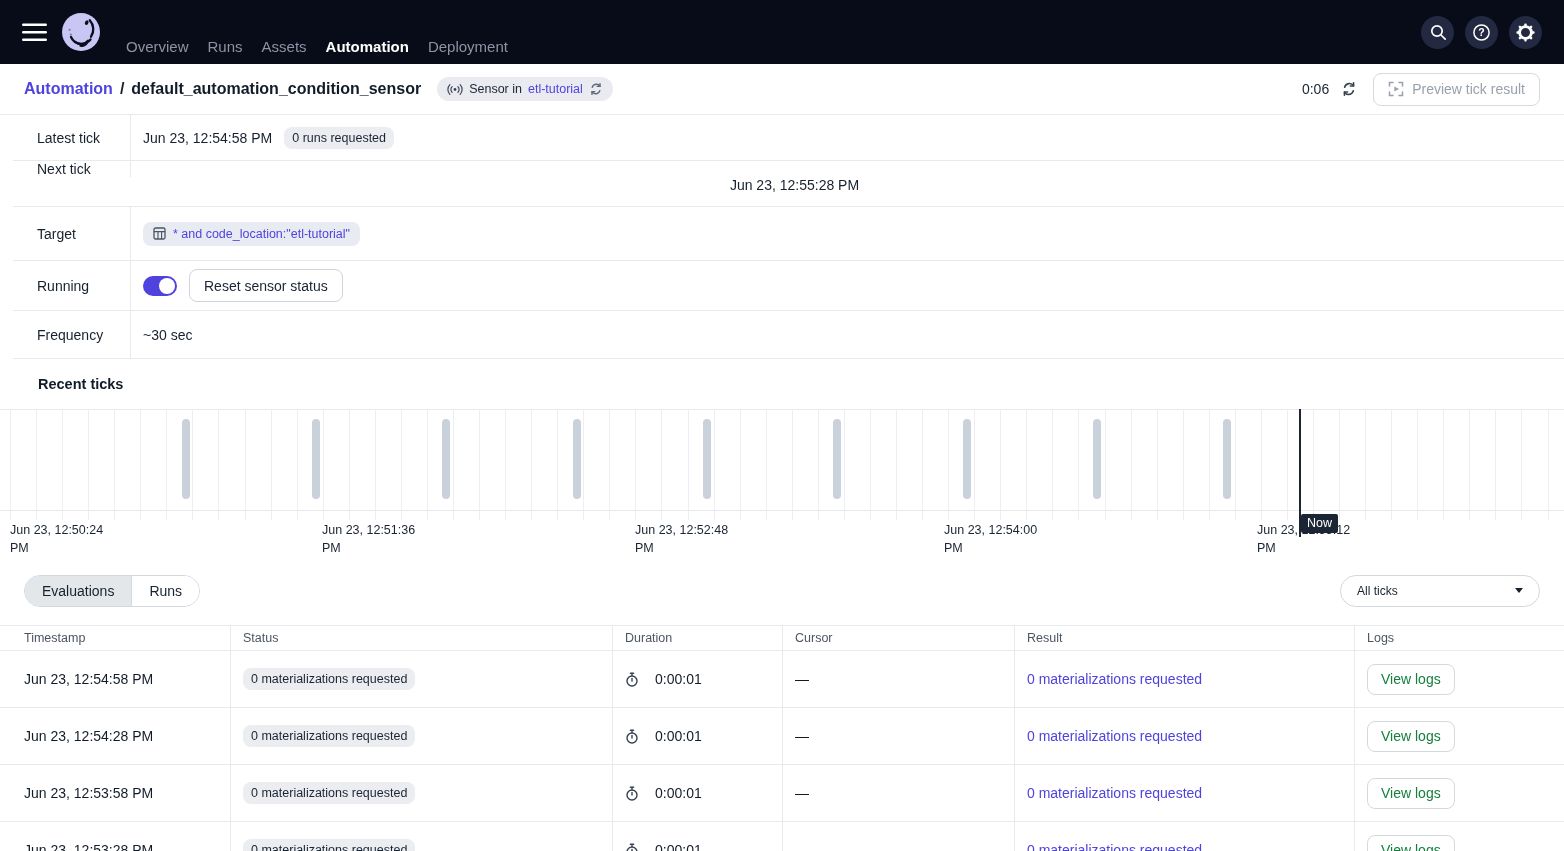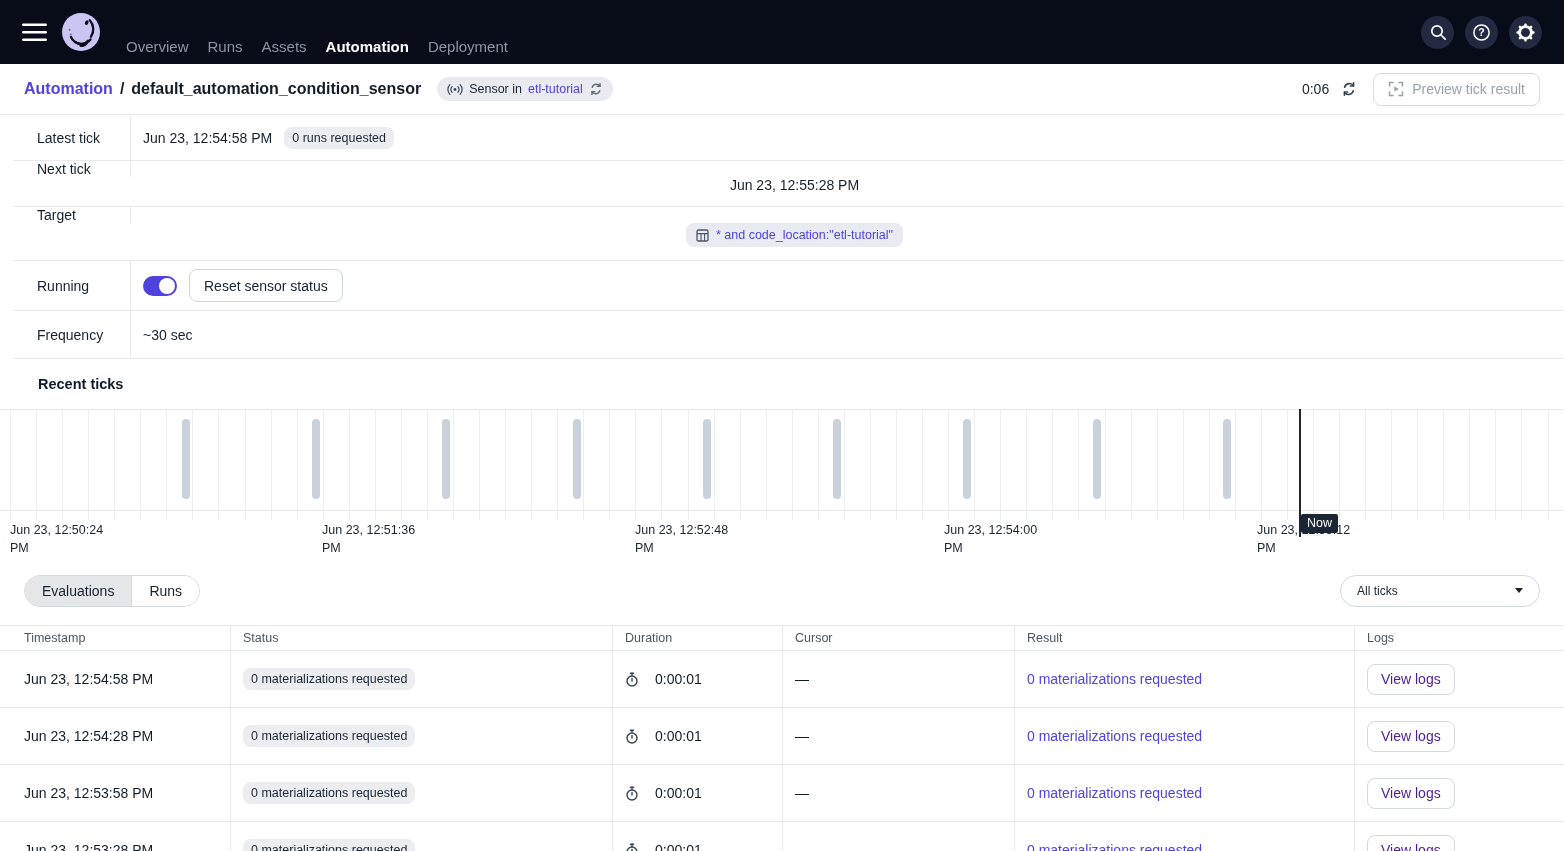--- a/index.html
+++ b/index.html
@@ -69,21 +69,21 @@
   
   .etable { width:1564px; }
   .thead, .trow { display:grid; grid-template-columns:230px 382px 170px 232px 340px 1fr; }
   .thead { height:26px; border-top:1px solid #e7e9ec; border-bottom:1px solid #e7e9ec; }
   .th { display:flex; align-items:center; font-size:12.5px; color:#4b5663; padding-left:12px; border-left:1px solid #e7e9ec; }
   .th:first-child, .td:first-child { padding-left:24px; border-left:none; }
   .trow { height:57px; border-bottom:1px solid #e7e9ec; }
   .td { display:flex; align-items:center; padding-left:12px; font-size:14px; color:#121c29; border-left:1px solid #e7e9ec; }
   .result-link { color:#4f43dd; text-decoration:none; cursor:pointer; }
   .duration-cell { gap:16px; }
-  .view-logs-btn { height:31px; border:1px solid #d4d9de; background:#fff; border-radius:8px; padding:0 13px; font-size:14px; color:#4c1d95; font-family:inherit; cursor:pointer; }
+  .view-logs-btn { height:31px; border:1px solid #d4d9de; background:#fff; border-radius:8px; padding:0 13px; font-size:14px; color:#15803d; font-family:inherit; cursor:pointer; }
 </style>
 </head>
 <body>
 
 <div class="app">
 
   <nav class="topnav">
     <span class="hamburger">
       <svg width="26" height="19" viewBox="0 0 26 19">
           <g fill="#fff">
@@ -204,21 +204,21 @@
         <span>Jun 23, 12:54:58 PM</span>
         <span class="gray-pill">0 runs requested</span>
       </div>
     </div>
     <div class="drow" style="height:46px;flex-direction:column;">
       <div class="dlabel">Next tick</div>
       <div class="dvalue">
           <span>Jun 23, 12:55:28 PM</span>
         </div>
     </div>
-    <div class="drow" style="height:54px;flex-direction:column;">
+    <div class="drow" style="height:54px;">
       <div class="dlabel">Target</div>
       <div class="dvalue">
         <span class="target-chip">
           <svg width="13" height="13" viewBox="0 0 13 13">
             <rect x="1" y="1" width="11" height="11" rx="1.5" fill="none" stroke="#4b5563" stroke-width="1.3"></rect>
             <path d="M1 4.6 H12 M5 4.6 V12 M8.6 4.6 V12" fill="none" stroke="#4b5563" stroke-width="1.1"></path>
           </svg>
           <span>* and code_location:"etl-tutorial"</span>
         </span>
       </div>

